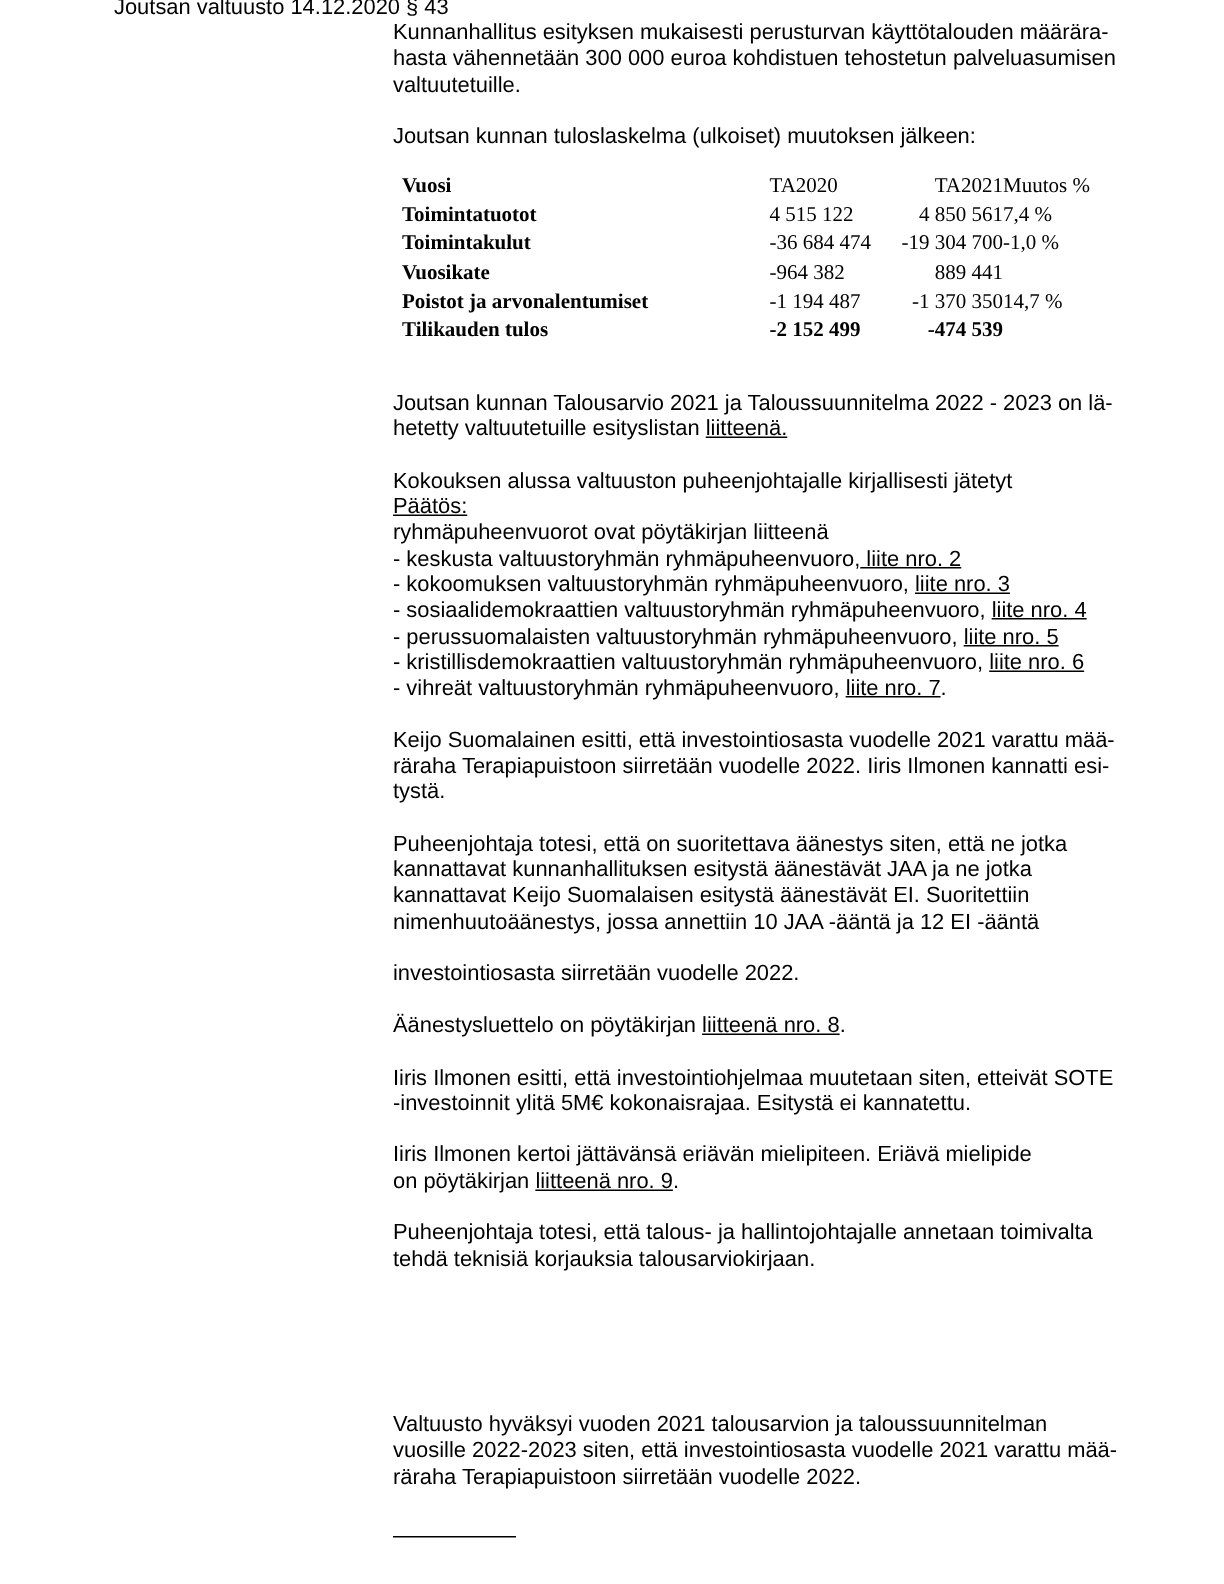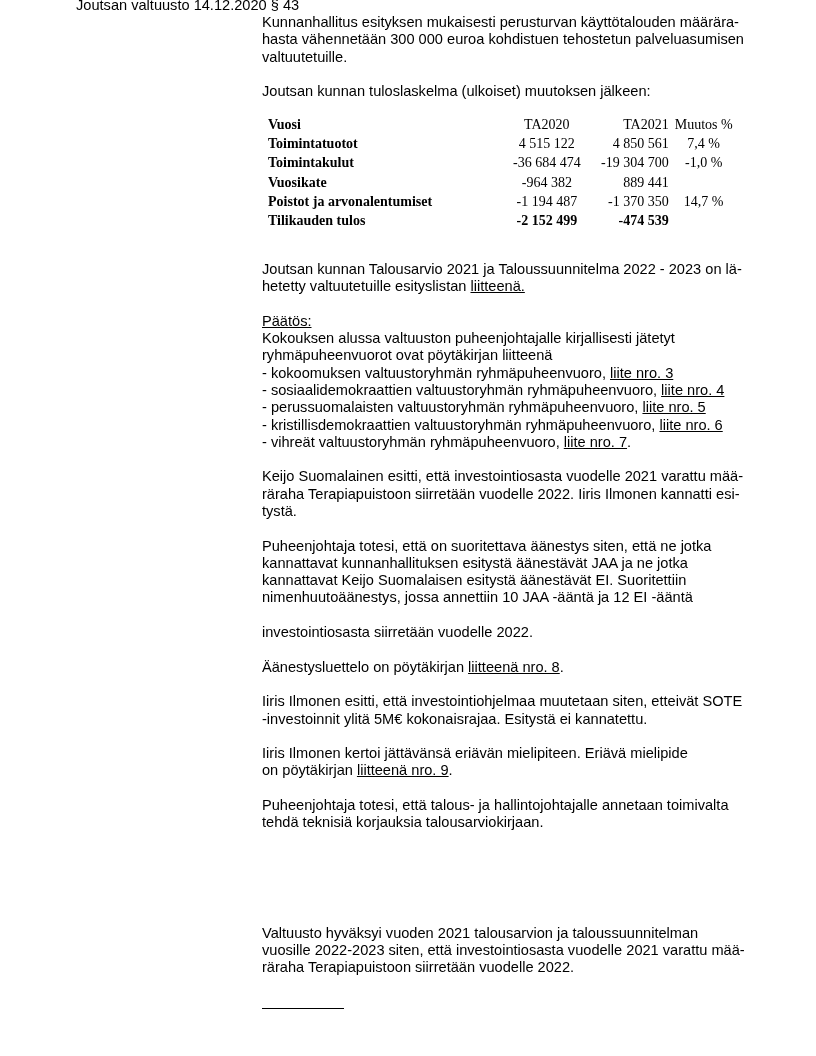--- a/index.html
+++ b/index.html
@@ -6,23 +6,23 @@
     body { width:816px; height:1056px; position:relative; overflow:hidden; color:#000;
            font-family:"Liberation Sans", sans-serif; font-size:14.6px; }
     .header { position:absolute; left:76px; top:-3px; font-size:14.6px; line-height:17px; }
     .col { position:absolute; left:262px; top:14px; width:500px; line-height:17.3px; }
     p { margin:0; }
     .gap { height:17.3px; }
     u, .u { text-decoration:underline; }
     table.fin { border-collapse:collapse; margin:14px 0 0 6px; font-family:Liberation Serif, serif; font-size:14px; }
     table.fin td { padding:0; height:19.4px; white-space:nowrap; }
     table.fin td.lab { width:245px; font-weight:bold; }
-    table.fin td.num { text-align:center; width:55px;margin-left:23px; }
+    table.fin td.num { text-align:left; width:55px;margin-left:23px; }
     table.fin td.num2 { text-align:right; width:88px; }
-    table.fin td.pct { text-align:center; width:70px; }
+    table.fin td.pct { text-align:left; width:70px; }
     table.fin tr.bold td { font-weight:bold; }
     .sig { display:inline-block; width:82px; border-bottom:1px solid #000; height:10px; }
   </style>
 </head>
 <body>
 
 <div class="header">Joutsan valtuusto 14.12.2020 § 43</div>
 
 <div class="col">
   <p>Kunnanhallitus esityksen mukaisesti perusturvan käyttötalouden määrära-</p>
@@ -70,23 +70,24 @@
       <td class="pct"></td>
     </tr>
   </tbody>
     </table>
 
   <div class="gap" style="height:30px"></div>
   <p>Joutsan kunnan Talousarvio 2021 ja Taloussuunnitelma 2022 - 2023 on lä-</p>
   <p><span>hetetty valtuutetuille esityslistan </span><u>liitteenä.</u></p>
   <div class="gap"></div>
 
+  <p>Kokouksen alussa valtuuston puheenjohtajalle kirjallisesti jätetyt</p>
   <p><u>Päätös:</u></p>
-  <p>Kokouksen alussa valtuuston puheenjohtajalle kirjallisesti jätetyt</p>
   <p>ryhmäpuheenvuorot ovat pöytäkirjan liitteenä</p>
+  <p><span>- keskusta valtuustoryhmän ryhmäpuheenvuoro,</span><u> liite nro. 2</u><span></span></p>
   <p><span>- kokoomuksen valtuustoryhmän ryhmäpuheenvuoro, </span><u>liite nro. 3</u><span></span></p>
   <p><span>- sosiaalidemokraattien valtuustoryhmän ryhmäpuheenvuoro, </span><u>liite nro. 4</u><span></span></p>
   <p><span>- perussuomalaisten valtuustoryhmän ryhmäpuheenvuoro, </span><u>liite nro. 5</u><span></span></p>
   <p><span>- kristillisdemokraattien valtuustoryhmän ryhmäpuheenvuoro, </span><u>liite nro. 6</u><span></span></p>
   <p><span>- vihreät valtuustoryhmän ryhmäpuheenvuoro, </span><u>liite nro. 7</u><span>.</span></p>
   <div class="gap"></div>
 
   <p>Keijo Suomalainen esitti, että investointiosasta vuodelle 2021 varattu mää-</p>
   <p>räraha Terapiapuistoon siirretään vuodelle 2022. Iiris Ilmonen kannatti esi-</p>
   <p>tystä.</p>

